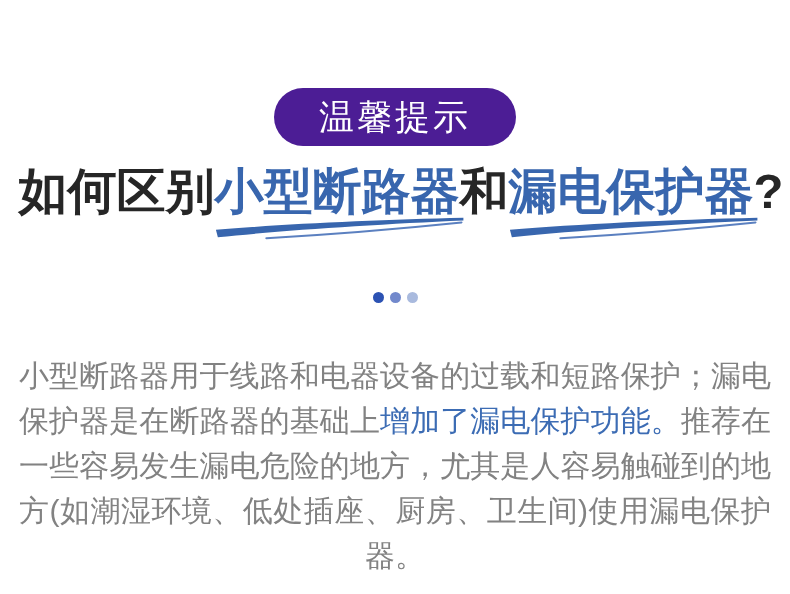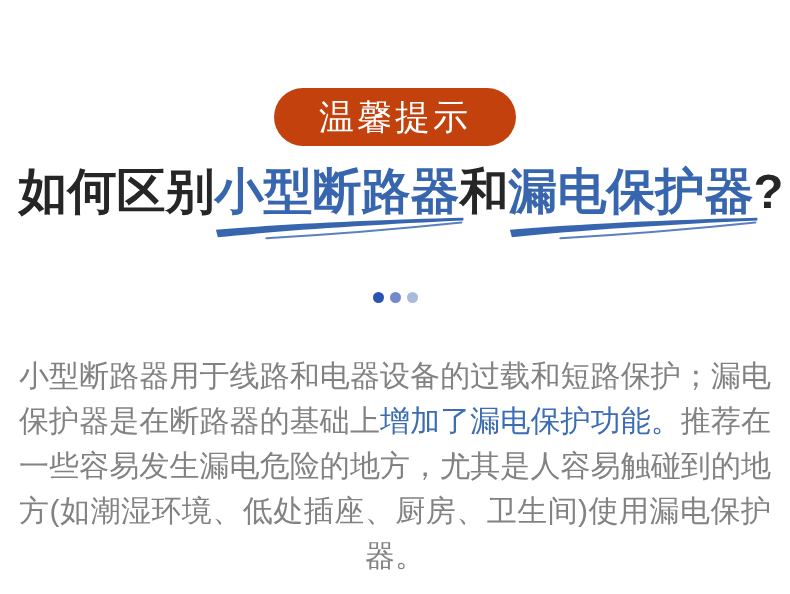--- a/index.html
+++ b/index.html
@@ -9,21 +9,21 @@
     height: 594px;
     margin: 0 auto;
     background: #ffffff;
     overflow: hidden;
     font-family: "Liberation Sans", "DejaVu Sans", sans-serif;
   }
   .badge {
     margin: 88px auto 0 auto;
     width: 242px;
     height: 58px;
-    background: #c2410c;
+    background: #4c1d95;
     border-radius: 30px;
     display: flex;
     align-items: center;
     justify-content: center;
     color: #ffffff;
     font-size: 35px;
     letter-spacing: 3px;
     font-weight: 500;
   }
   h1.title {

